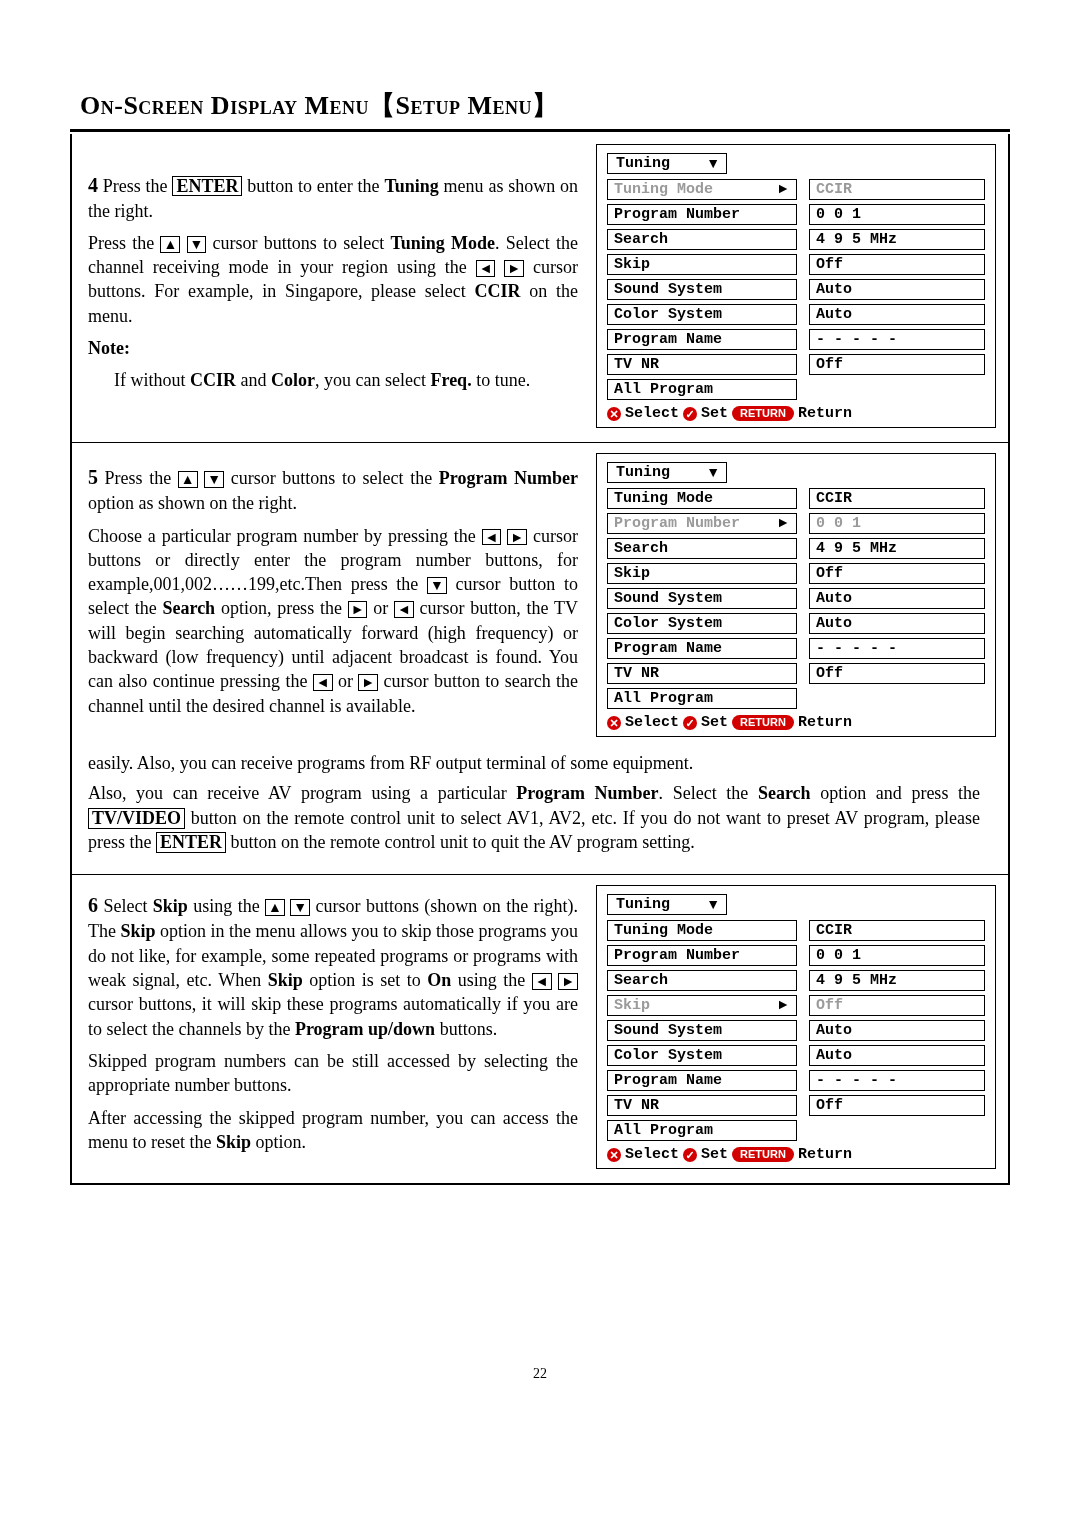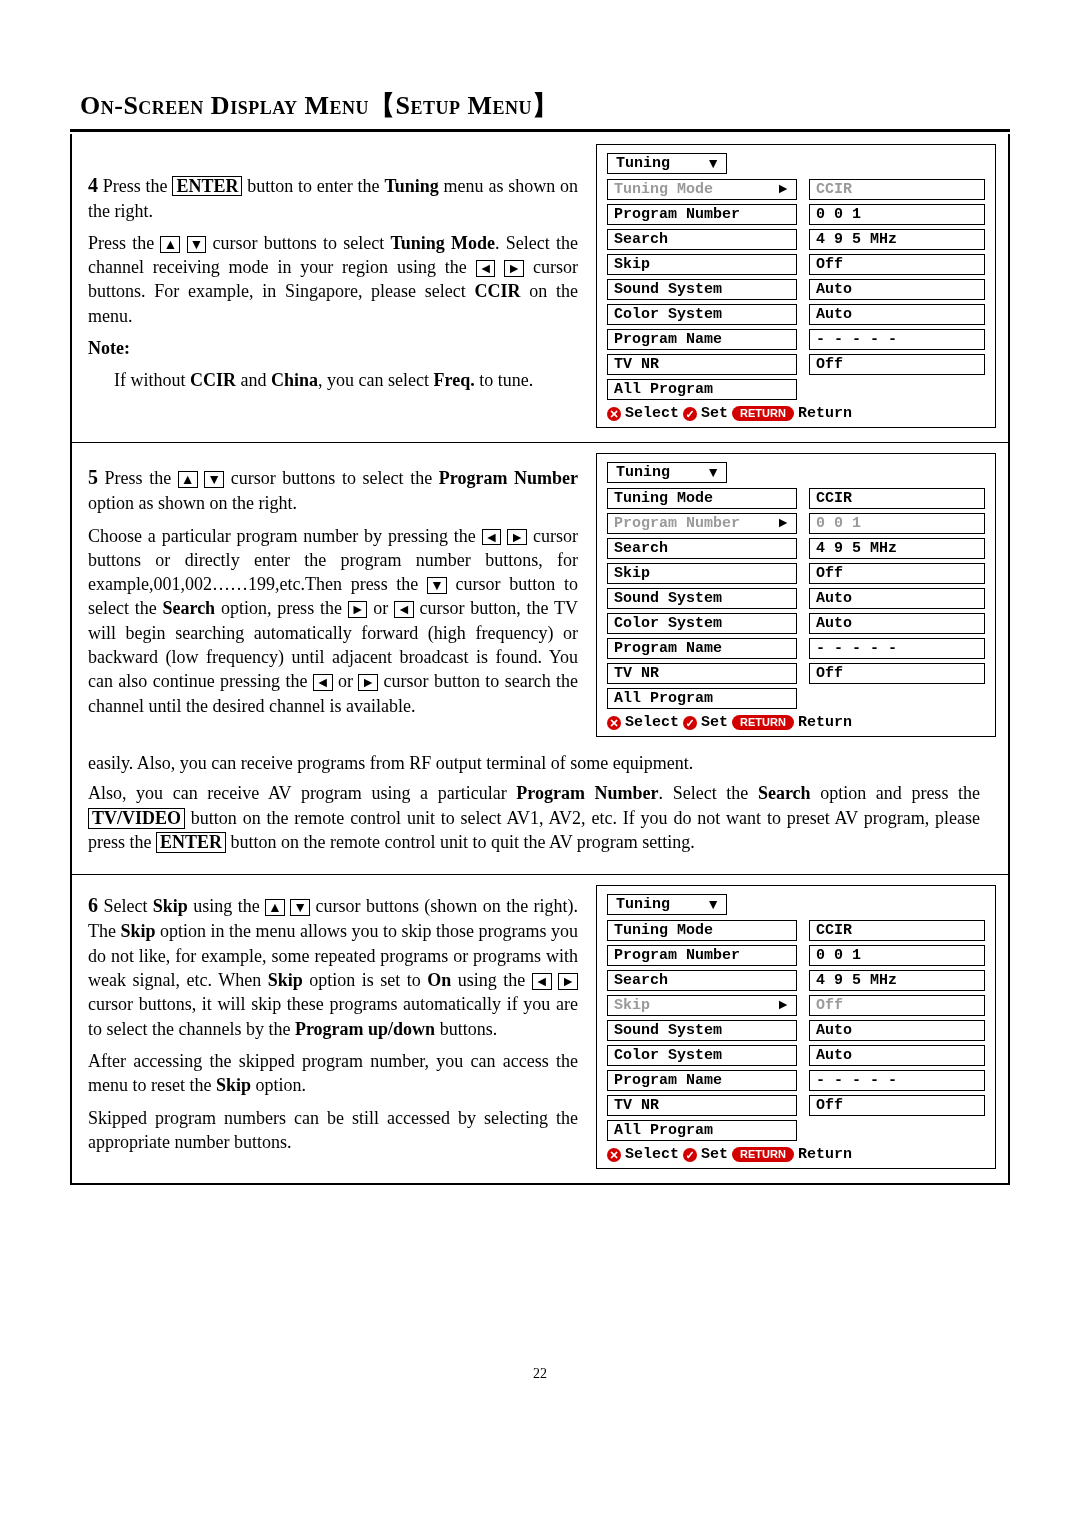--- a/index.html
+++ b/index.html
@@ -120,21 +120,21 @@
       <div class="text">
         <p>
           <span class="stepnum">4</span>
           <span>Press the </span><span class="boxed">ENTER</span><span> button to enter the </span><b>Tuning</b><span> menu as shown on the right.</span>
         </p>
         <p>
           <span>Press the </span><span class="boxed sym">▲</span> <span class="boxed sym">▼</span><span> cursor buttons to select </span><b>Tuning Mode</b><span>. Select the channel receiving mode in your region using the </span><span class="boxed sym">◄</span> <span class="boxed sym">►</span><span> cursor buttons. For example, in Singapore, please select </span><b>CCIR</b><span> on the menu.</span>
         </p>
         <p class="note-hd">Note:</p>
         <p class="note-in">
-          <span>If without </span><b>CCIR</b><span> and </span><b>China</b><span>, you can select </span><b>Freq.</b><span> to tune.</span>
+          <span>If without </span><b>CCIR</b><span> and </span><b>Color</b><span>, you can select </span><b>Freq.</b><span> to tune.</span>
         </p>
       </div>
       <div class="osd"><div class="hdr">Tuning<span class="dn">▼</span></div><div class="osd-rows">
             <div class="labels">
               <div class="cell sel">Tuning Mode<span class="tri">►</span></div>
               <div class="cell">Program Number</div>
               <div class="cell">Search</div>
               <div class="cell">Skip</div>
               <div class="cell">Sound System</div>
               <div class="cell">Color System</div>
@@ -215,24 +215,24 @@
     </div>
 
     <div class="rule-thin"></div>
 
     <div class="step" style="border-bottom:2px solid #000;">
       <div class="text">
         <p>
           <span class="stepnum">6</span>
           <span>Select </span><b>Skip</b><span> using the </span><span class="boxed sym">▲</span> <span class="boxed sym">▼</span><span> cursor buttons (shown on the right). The </span><b>Skip</b><span> option in the menu allows you to skip those programs you do not like, for example, some repeated programs or programs with weak signal, etc. When </span><b>Skip</b><span> option is set to </span><b>On</b><span> using the </span><span class="boxed sym">◄</span> <span class="boxed sym">►</span><span> cursor buttons, it will skip these programs automatically if you are to select the channels by the </span><b>Program up/down</b><span> buttons.</span>
         </p>
+        <p>Skipped program numbers can be still accessed by selecting the appropriate number buttons.</p>
         <p>
           <span>After accessing the skipped program number, you can access the menu to reset the </span><b>Skip</b><span> option.</span>
         </p>
-        <p>Skipped program numbers can be still accessed by selecting the appropriate number buttons.</p>
       </div>
       <div class="osd"><div class="hdr">Tuning<span class="dn">▼</span></div><div class="osd-rows">
             <div class="labels">
               <div class="cell">Tuning Mode</div>
               <div class="cell">Program Number</div>
               <div class="cell">Search</div>
               <div class="cell sel">Skip<span class="tri">►</span></div>
               <div class="cell">Sound System</div>
               <div class="cell">Color System</div>
               <div class="cell">Program Name</div>

